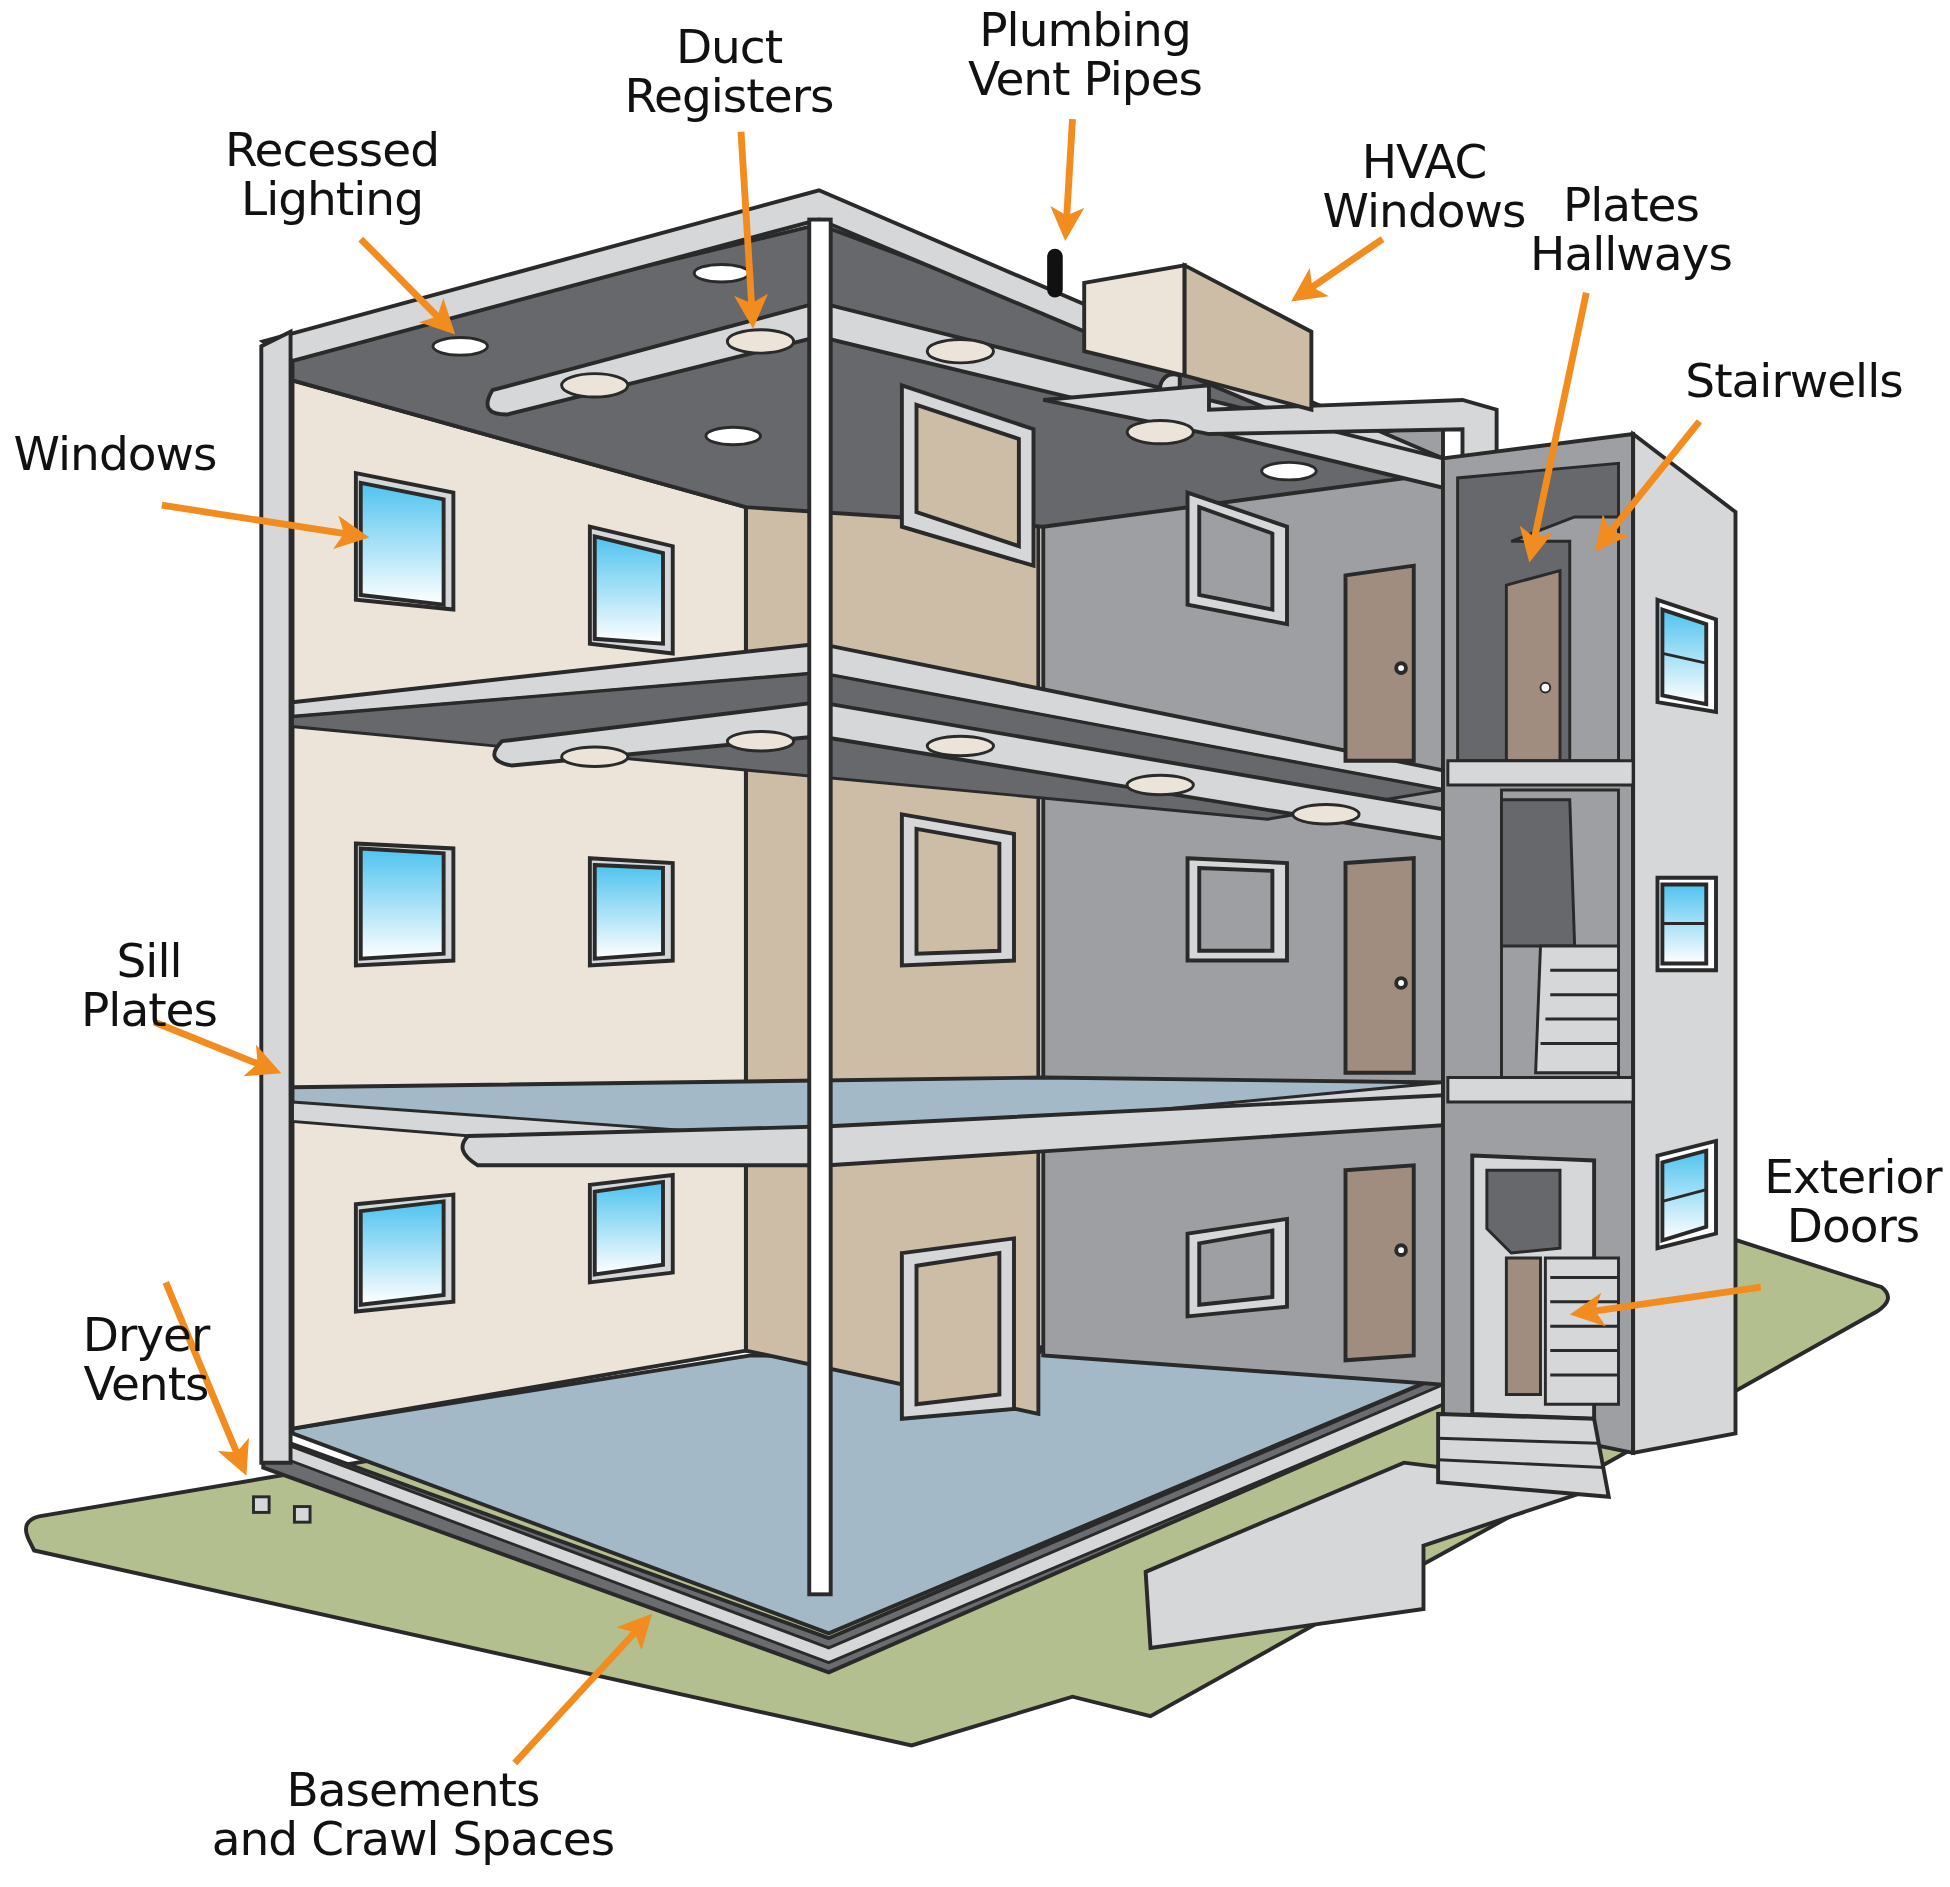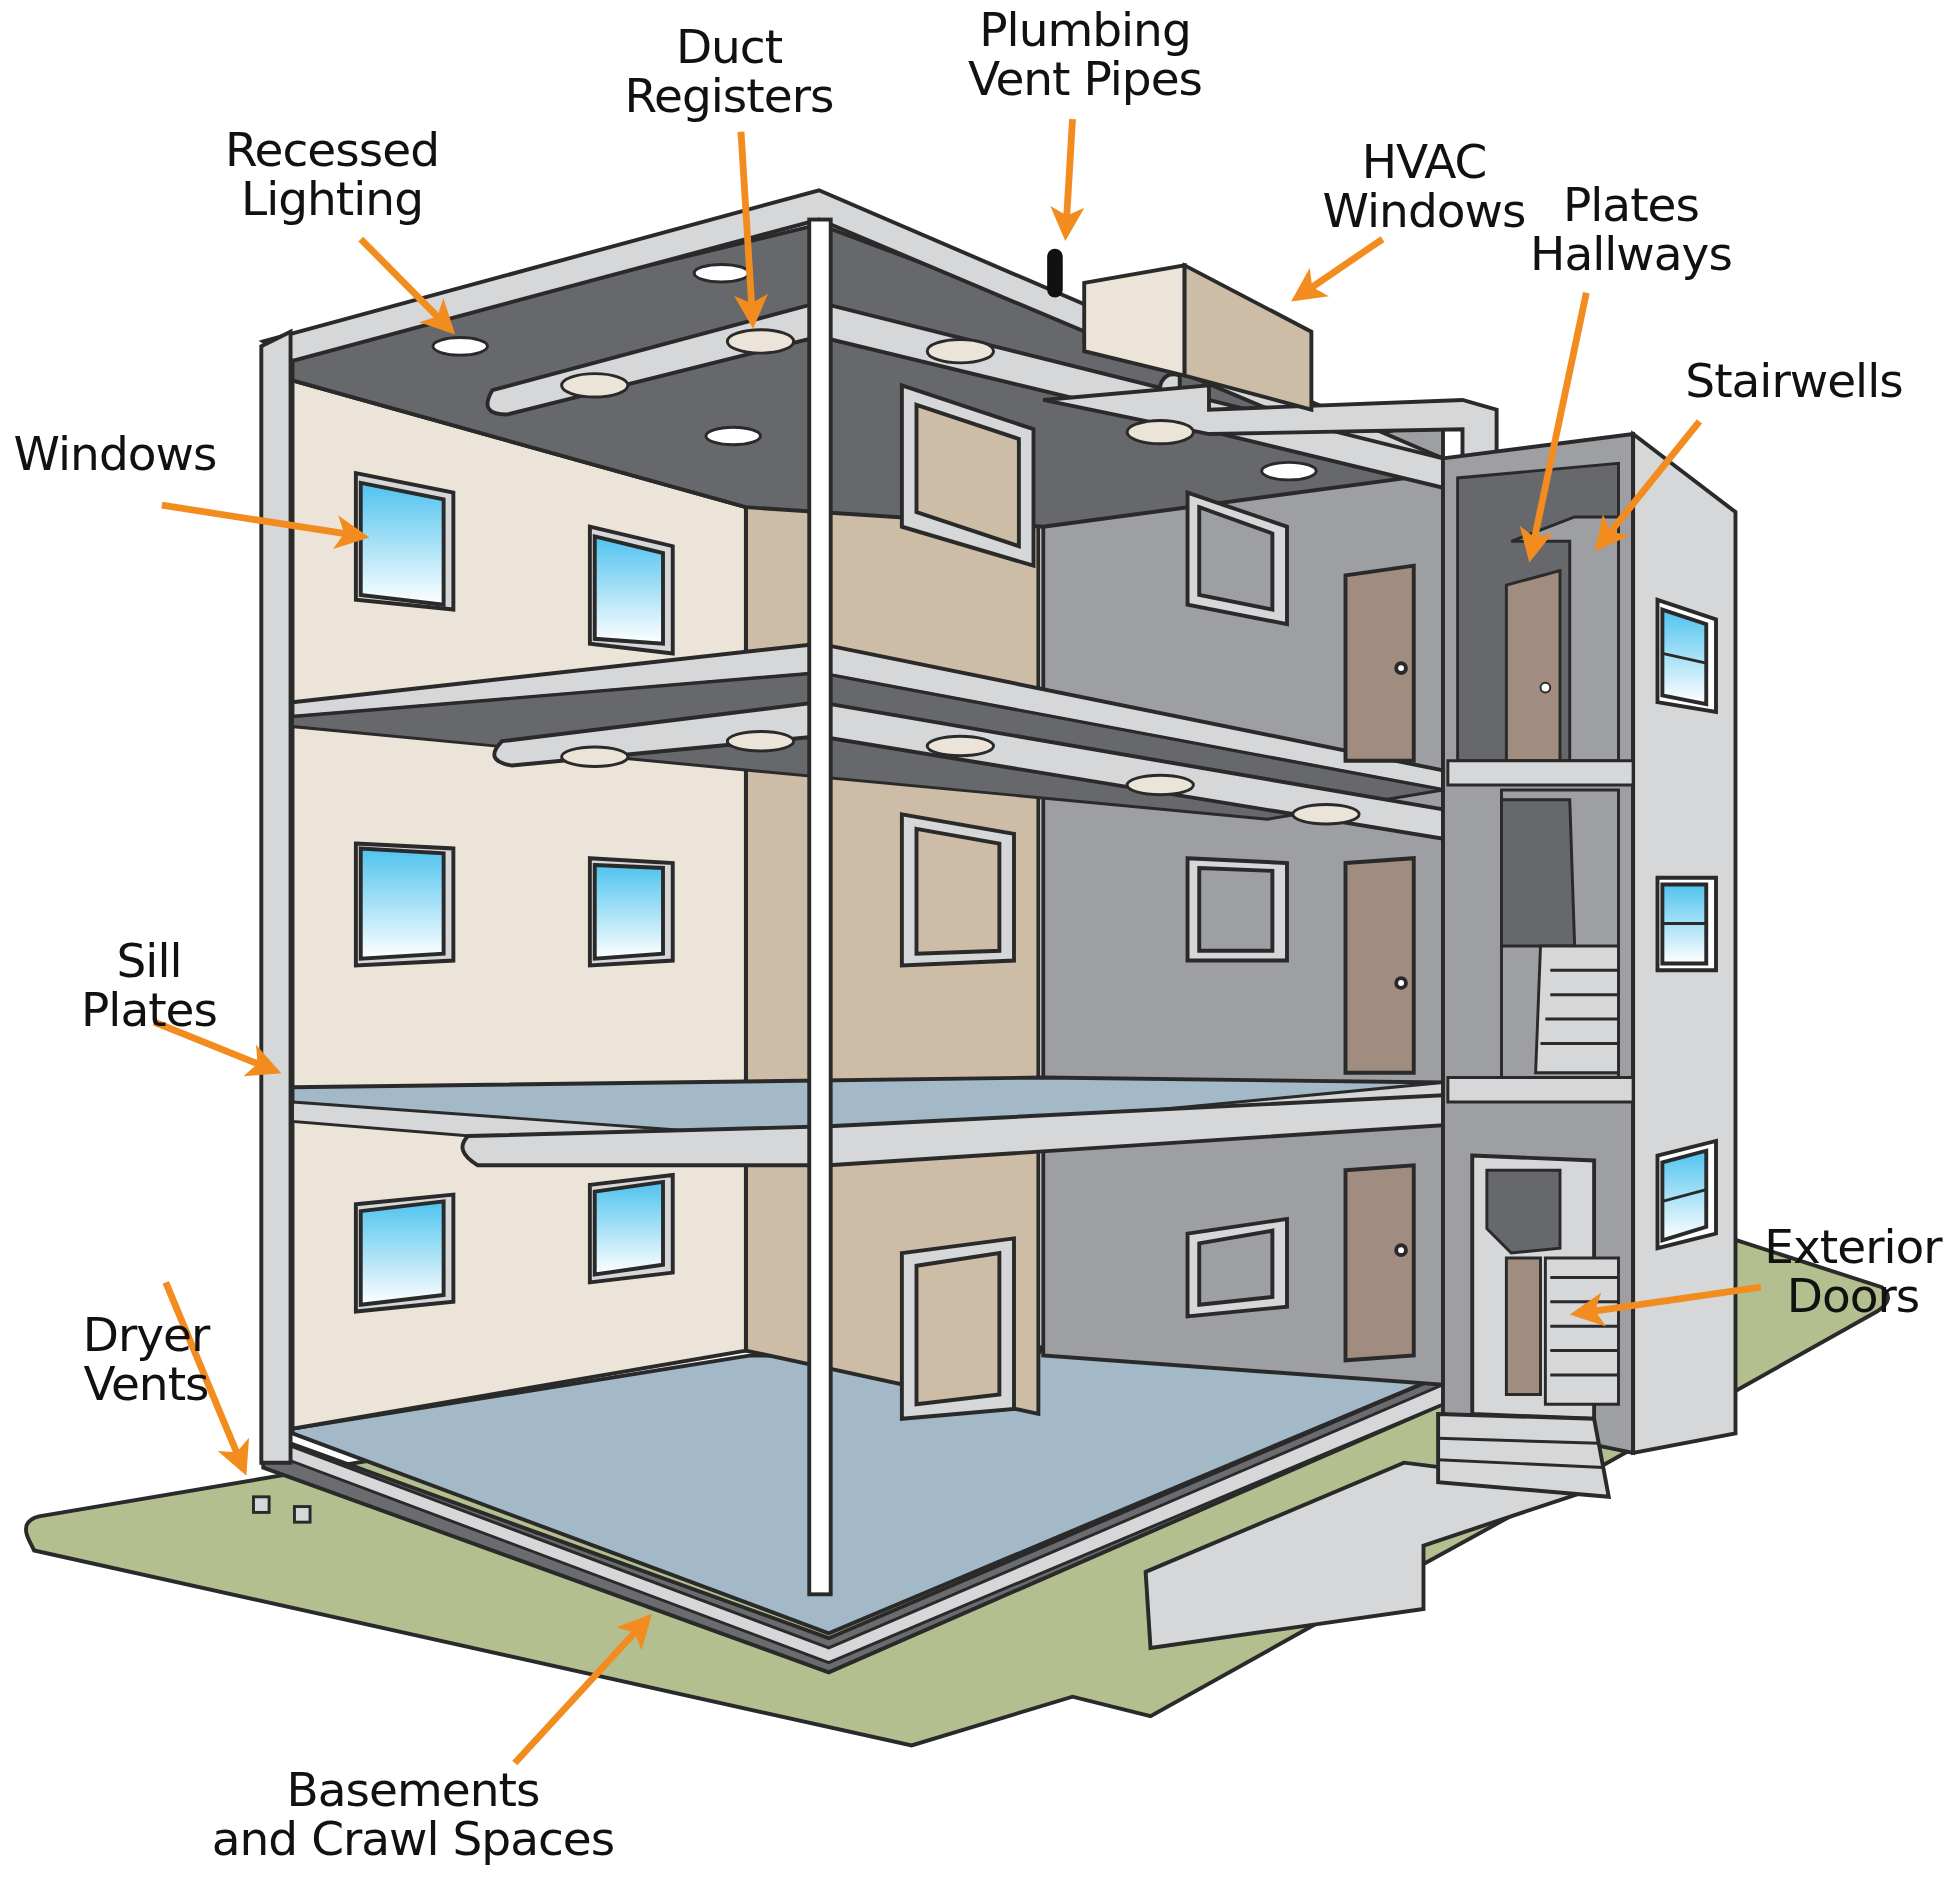--- a/index.html
+++ b/index.html
@@ -240,21 +240,21 @@
     <span></span>
   </div>
 <div class="label" style="left: 149px; top: 936px;">
     <span>Sill</span>
     <span>Plates</span>
   </div>
 <div class="label" style="left: 146px; top: 1310px;">
     <span>Dryer</span>
     <span>Vents</span>
   </div>
-<div class="label" style="left: 1853px; top: 1222px;">
+<div class="label" style="left: 1853px; top: 1152px;">
     <span>Exterior</span>
     <span>Doors</span>
   </div>
 <div class="label" style="left: 413px; top: 1765px;">
     <span>Basements</span>
     <span>and Crawl Spaces</span>
   </div>
 
 
 </body></html>

